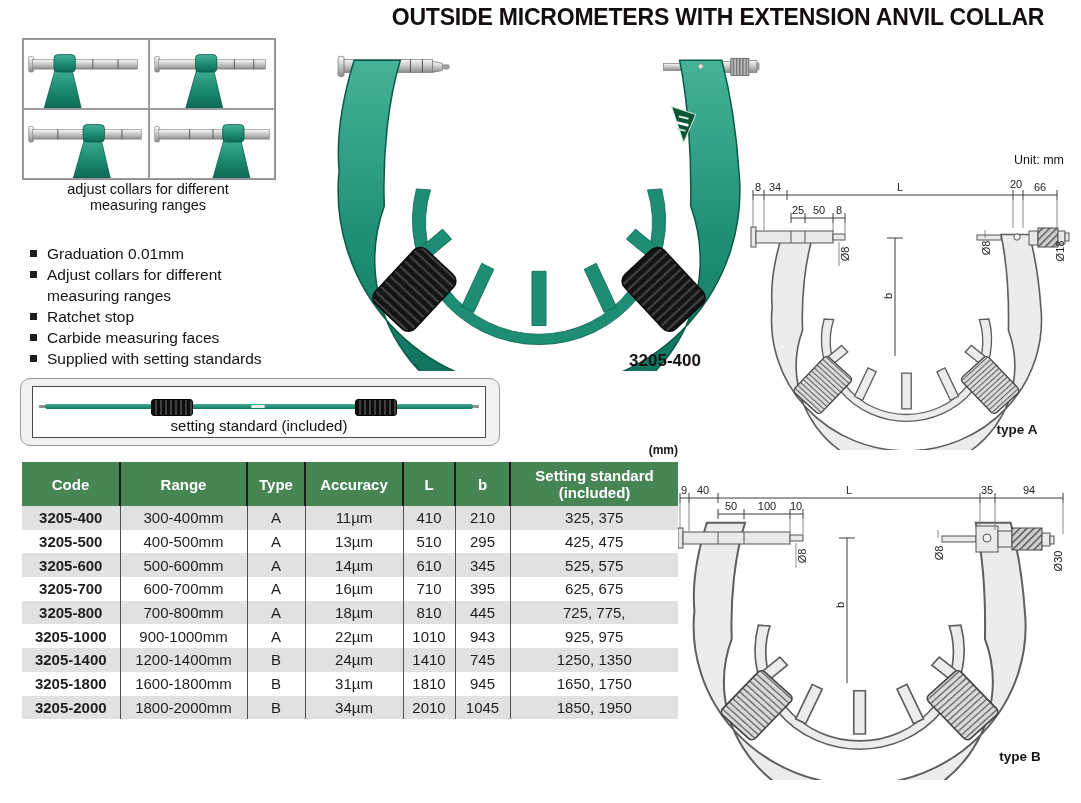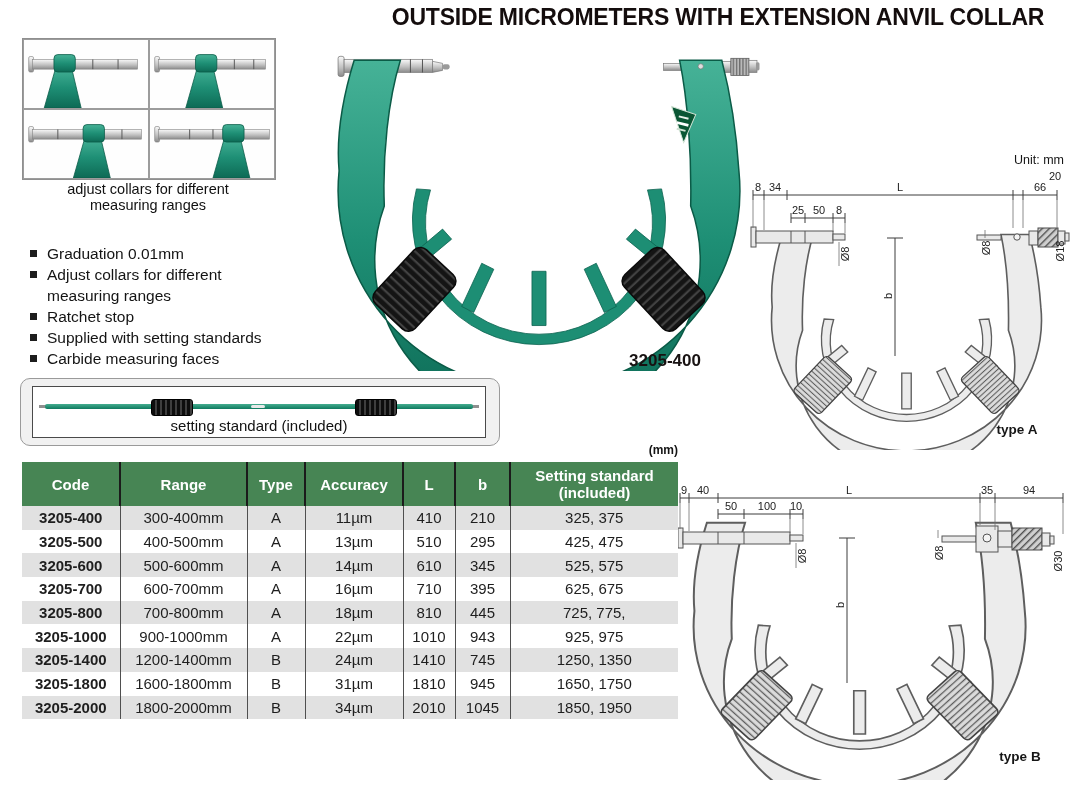--- a/index.html
+++ b/index.html
@@ -166,25 +166,25 @@
       <li>
         <span class="blt"></span>
         <span>Adjust collars for different measuring ranges</span>
       </li>
       <li>
         <span class="blt"></span>
         <span>Ratchet stop</span>
       </li>
       <li>
         <span class="blt"></span>
-        <span>Supplied with setting standards</span>
+        <span>Carbide measuring faces</span>
       </li>
       <li>
         <span class="blt"></span>
-        <span>Carbide measuring faces</span>
+        <span>Supplied with setting standards</span>
       </li>
     </ul>
 
   <div class="ssbox">
     <div class="ssinner">
       <div class="sstip" style="left:6px;"></div>
       <div class="sstip" style="left:439px;"></div>
       <div class="ssrod"></div>
       <div class="sscol" style="left:118px;"></div>
       <div class="sscol" style="left:322px;"></div>
@@ -272,21 +272,21 @@
       <line x1="94" y1="92" x2="94" y2="116" class="extline"></line>
       <line x1="240" y1="80" x2="240" y2="88" class="extline"></line>
 
       <line x1="142" y1="88" x2="158" y2="88" class="dimline"></line>
       <line x1="150" y1="88" x2="150" y2="206" class="dimline"></line>
     </svg>
     <span class="dunit" style="left:294px;top:3px;">Unit: mm</span>
     <span class="dlab" style="left:13px;top:31px;">8</span>
     <span class="dlab" style="left:30px;top:31px;">34</span>
     <span class="dlab" style="left:155px;top:31px;">L</span>
-    <span class="dlab" style="left:271px;top:20px;margin-left:39px;">20</span>
+    <span class="dlab" style="left:271px;top:28px;">20</span>
     <span class="dlab" style="left:295px;top:31px;">66</span>
     <span class="dlab" style="left:53px;top:54px;">25</span>
     <span class="dlab" style="left:74px;top:54px;">50</span>
     <span class="dlab" style="left:94px;top:54px;">8</span>
     <span class="dvert" style="left:100px;top:104px;">Ø8</span>
     <span class="dvert" style="left:241px;top:98px;">Ø8</span>
     <span class="dvert" style="left:315px;top:101px;">Ø18</span>
     <span class="dvert" style="left:143px;top:146px;">b</span>
     <span class="dtype" style="left:272px;top:272px;">type A</span>
   </div>

